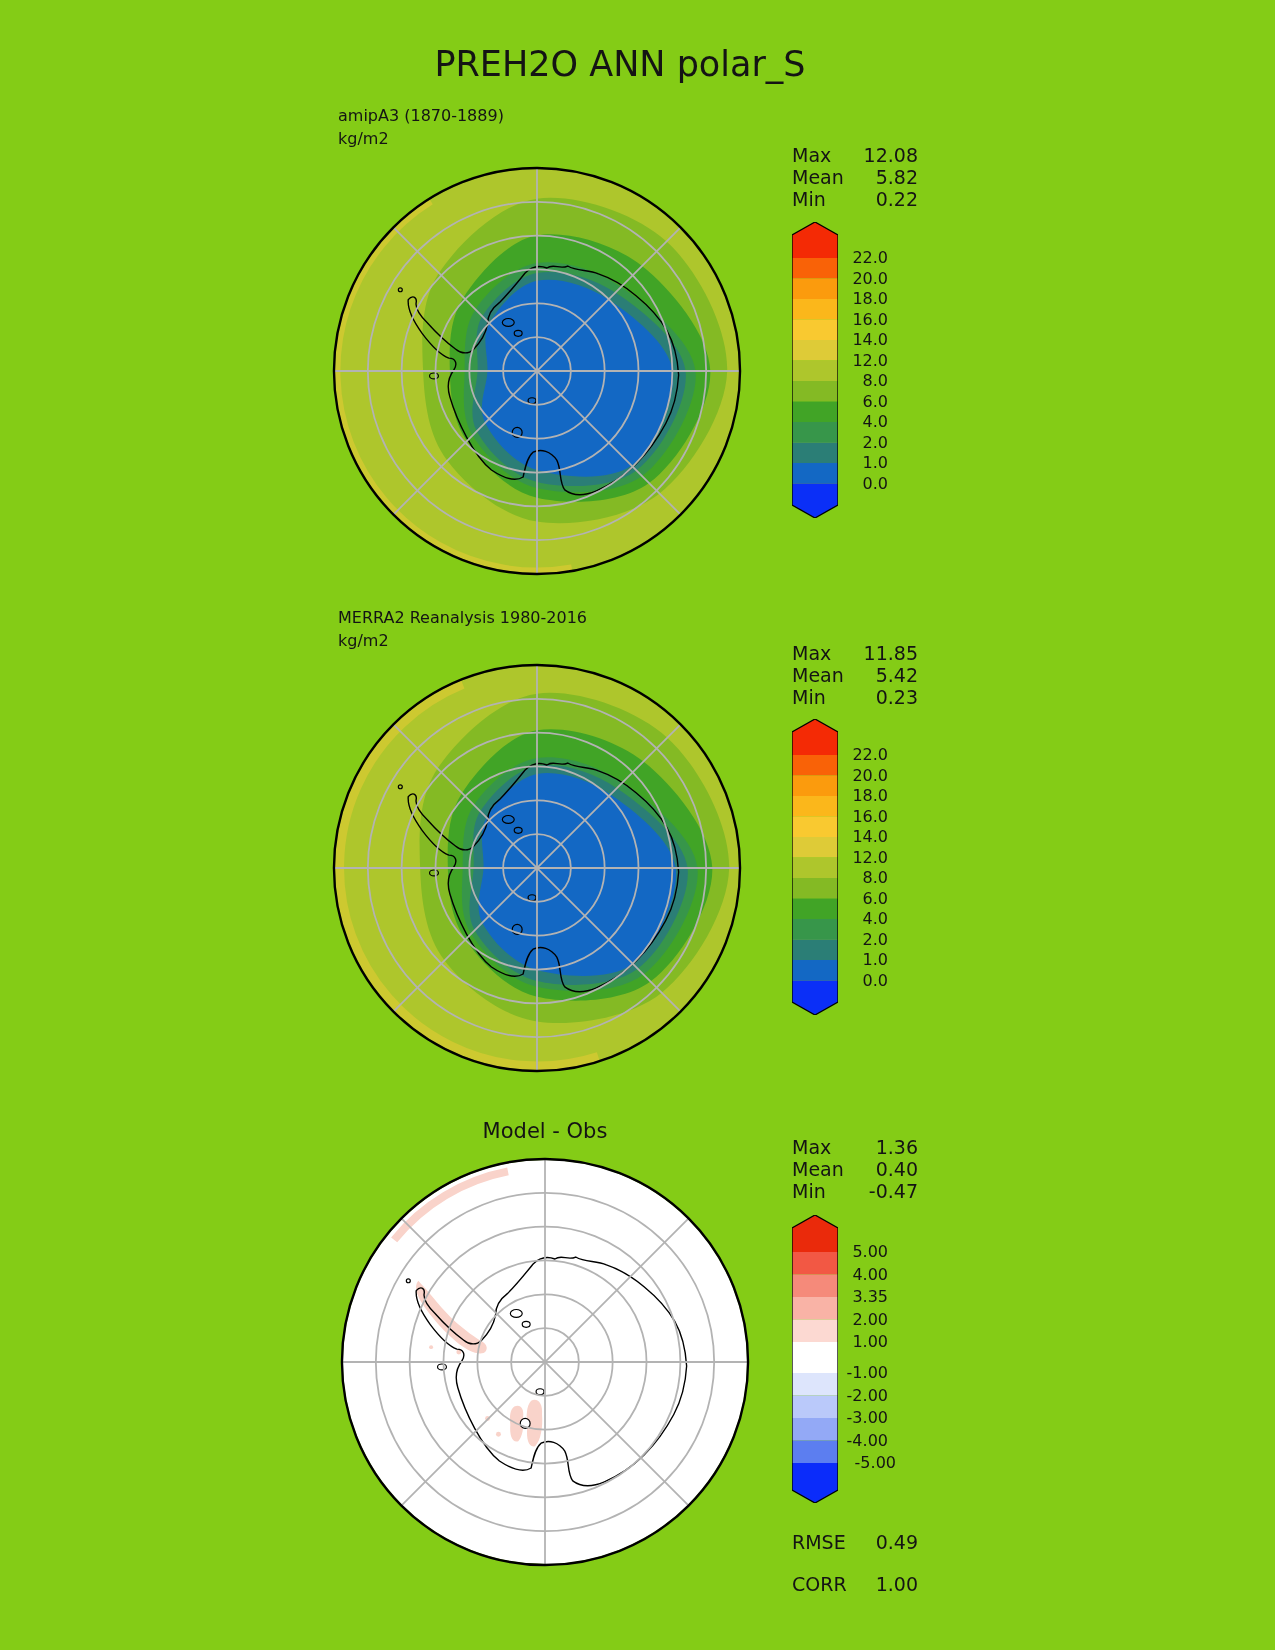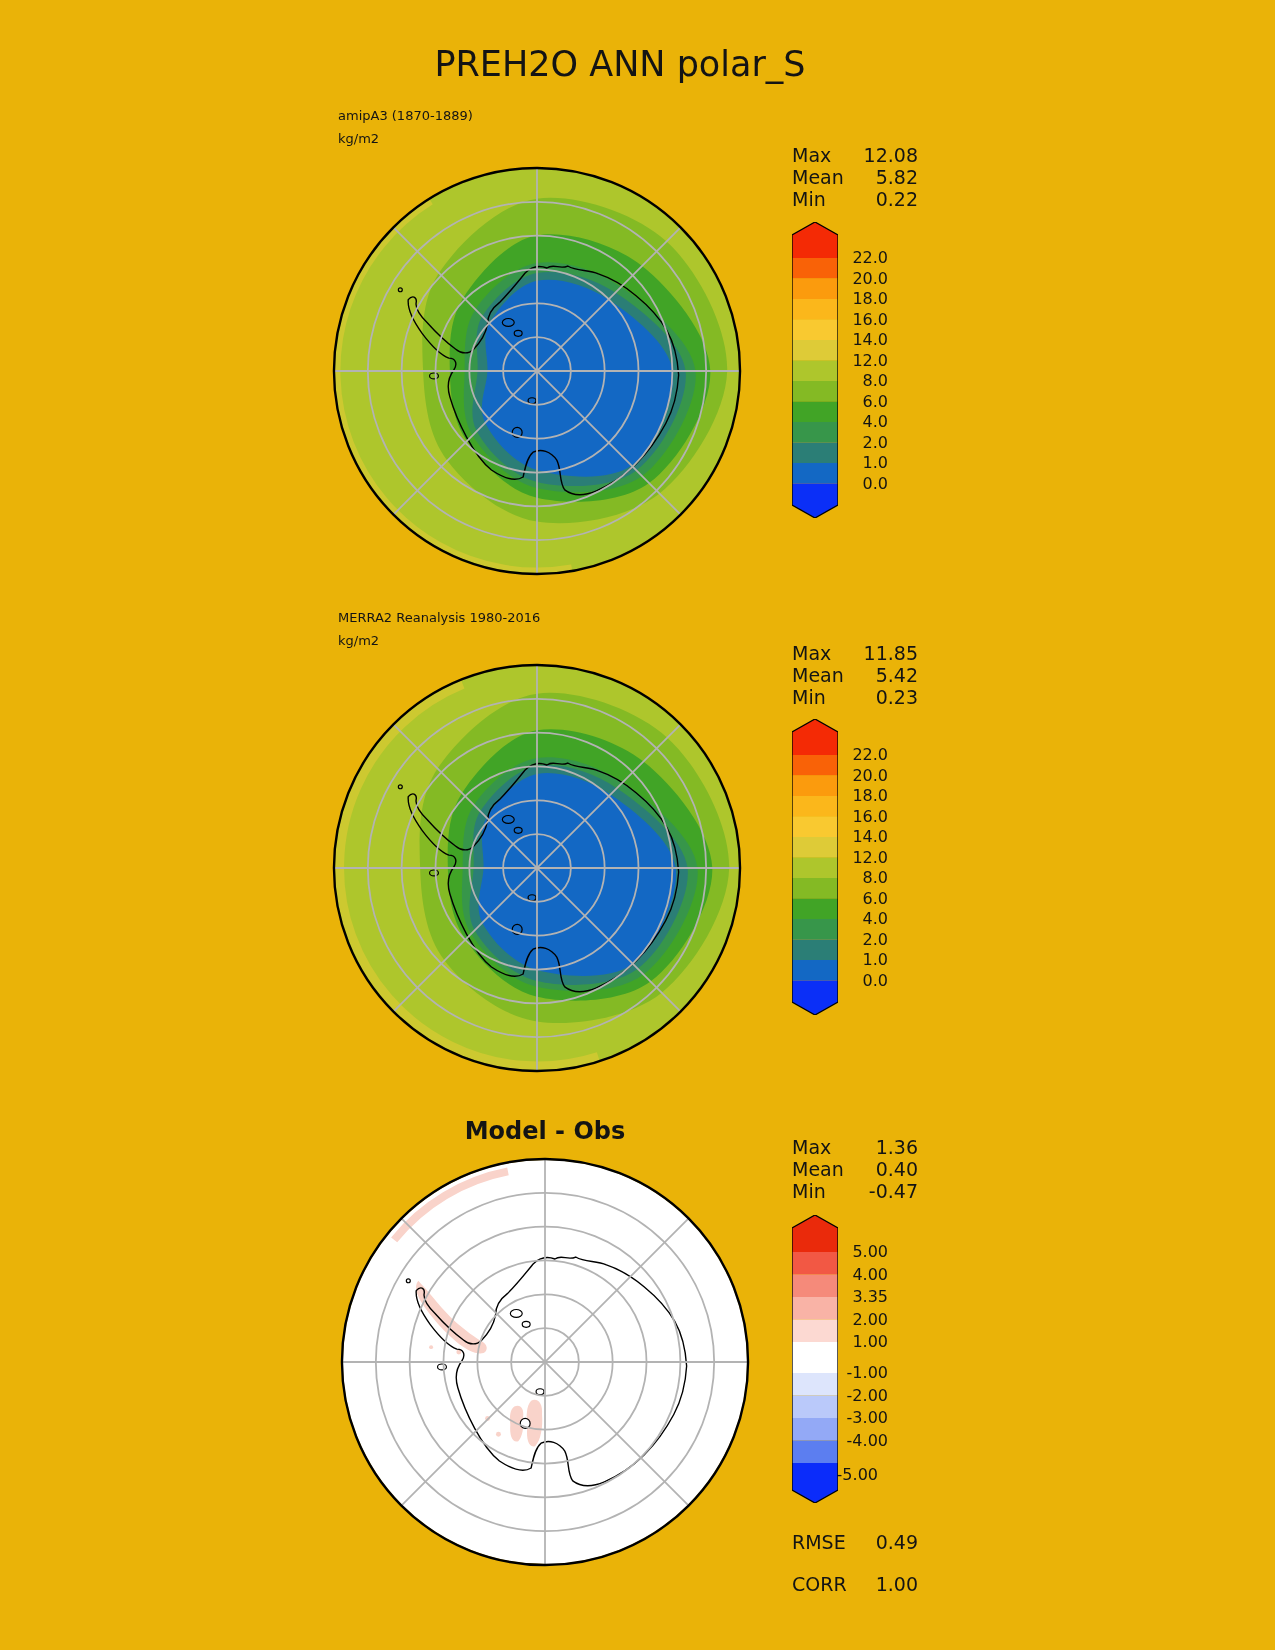--- a/index.html
+++ b/index.html
@@ -1,27 +1,27 @@
 <!DOCTYPE html>
 <html style="--mc-ocean_outer: #aec62c; --mc-edge_yellow: #cdc930; --mc-ring_green_yellow: #84ba24; --mc-ring_green: #41a426; --mc-ring_sea_green: #37964a; --mc-ring_teal: #2b7e76; --mc-interior_blue: #1368c4; --mc-diff_bg: #ffffff; --mc-diff_pink: #f9d3ca; --mc-graticule: #b3b3b3; --mc-coast: #000000;"><head>
 <meta charset="utf-8">
 <style>
   html,body{margin:0;padding:0;background:#ffffff;}
-  .fig{position:relative;width:1275px;height:1650px;background:#eab308;overflow:hidden;
+  .fig{position:relative;width:1275px;height:1650px;background:#84cc16;overflow:hidden;
        font-family:"DejaVu Sans","Liberation Sans",sans-serif;color:#141414;}
   .abs{position:absolute;}
   .main-title{top:42px;left:0;width:1240px;text-align:center;font-size:35px;line-height:44px;}
-  .panel-label{left:338px;font-size:13px;line-height:23px;white-space:nowrap;}
+  .panel-label{left:338px;font-size:16px;line-height:23px;white-space:nowrap;}
   .map-box{width:416px;height:416px;}
   .stats{left:792px;width:126px;}
   .stats-row{position:absolute;left:0;width:126px;display:flex;justify-content:space-between;
              font-size:19px;line-height:22px;white-space:nowrap;}
   .cb-host{width:160px;}
   .cbtick{position:absolute;font-size:16px;line-height:22px;text-align:right;white-space:nowrap;}
-  .diff-title{left:337px;width:416px;text-align:center;top:1118px;font-size:24px;line-height:26px;font-weight:bold;}
+  .diff-title{left:337px;width:416px;text-align:center;top:1118px;font-size:21px;line-height:26px;}
   svg{display:block;}
 </style>
 </head>
 <body>
 
 <div class="fig">
 
   <div class="abs main-title">PREH2O ANN polar_S</div>
 
   <div class="abs panel-label" style="top:104px;">amipA3 (1870-1889)</div>
@@ -274,16 +274,16 @@
       </svg>
       <div class="cbtick" style="left: 30px; width: 66px; top: 26px;">5.00</div>
       <div class="cbtick" style="left: 30px; width: 66px; top: 48.5px;">4.00</div>
       <div class="cbtick" style="left: 30px; width: 66px; top: 71px;">3.35</div>
       <div class="cbtick" style="left: 30px; width: 66px; top: 93.5px;">2.00</div>
       <div class="cbtick" style="left: 30px; width: 66px; top: 116px;">1.00</div>
       <div class="cbtick" style="left: 30px; width: 66px; top: 147px;">-1.00</div>
       <div class="cbtick" style="left: 30px; width: 66px; top: 169.5px;">-2.00</div>
       <div class="cbtick" style="left: 30px; width: 66px; top: 192px;">-3.00</div>
       <div class="cbtick" style="left: 30px; width: 66px; top: 214.5px;">-4.00</div>
-      <div class="cbtick" style="left: 20px; width: 66px; top: 237px; margin-top: 12px;">-5.00</div>
+      <div class="cbtick" style="left: 38px; width: 66px; top: 237px;">-5.00</div>
     </div>
 
 </div>
 
 </body></html>

